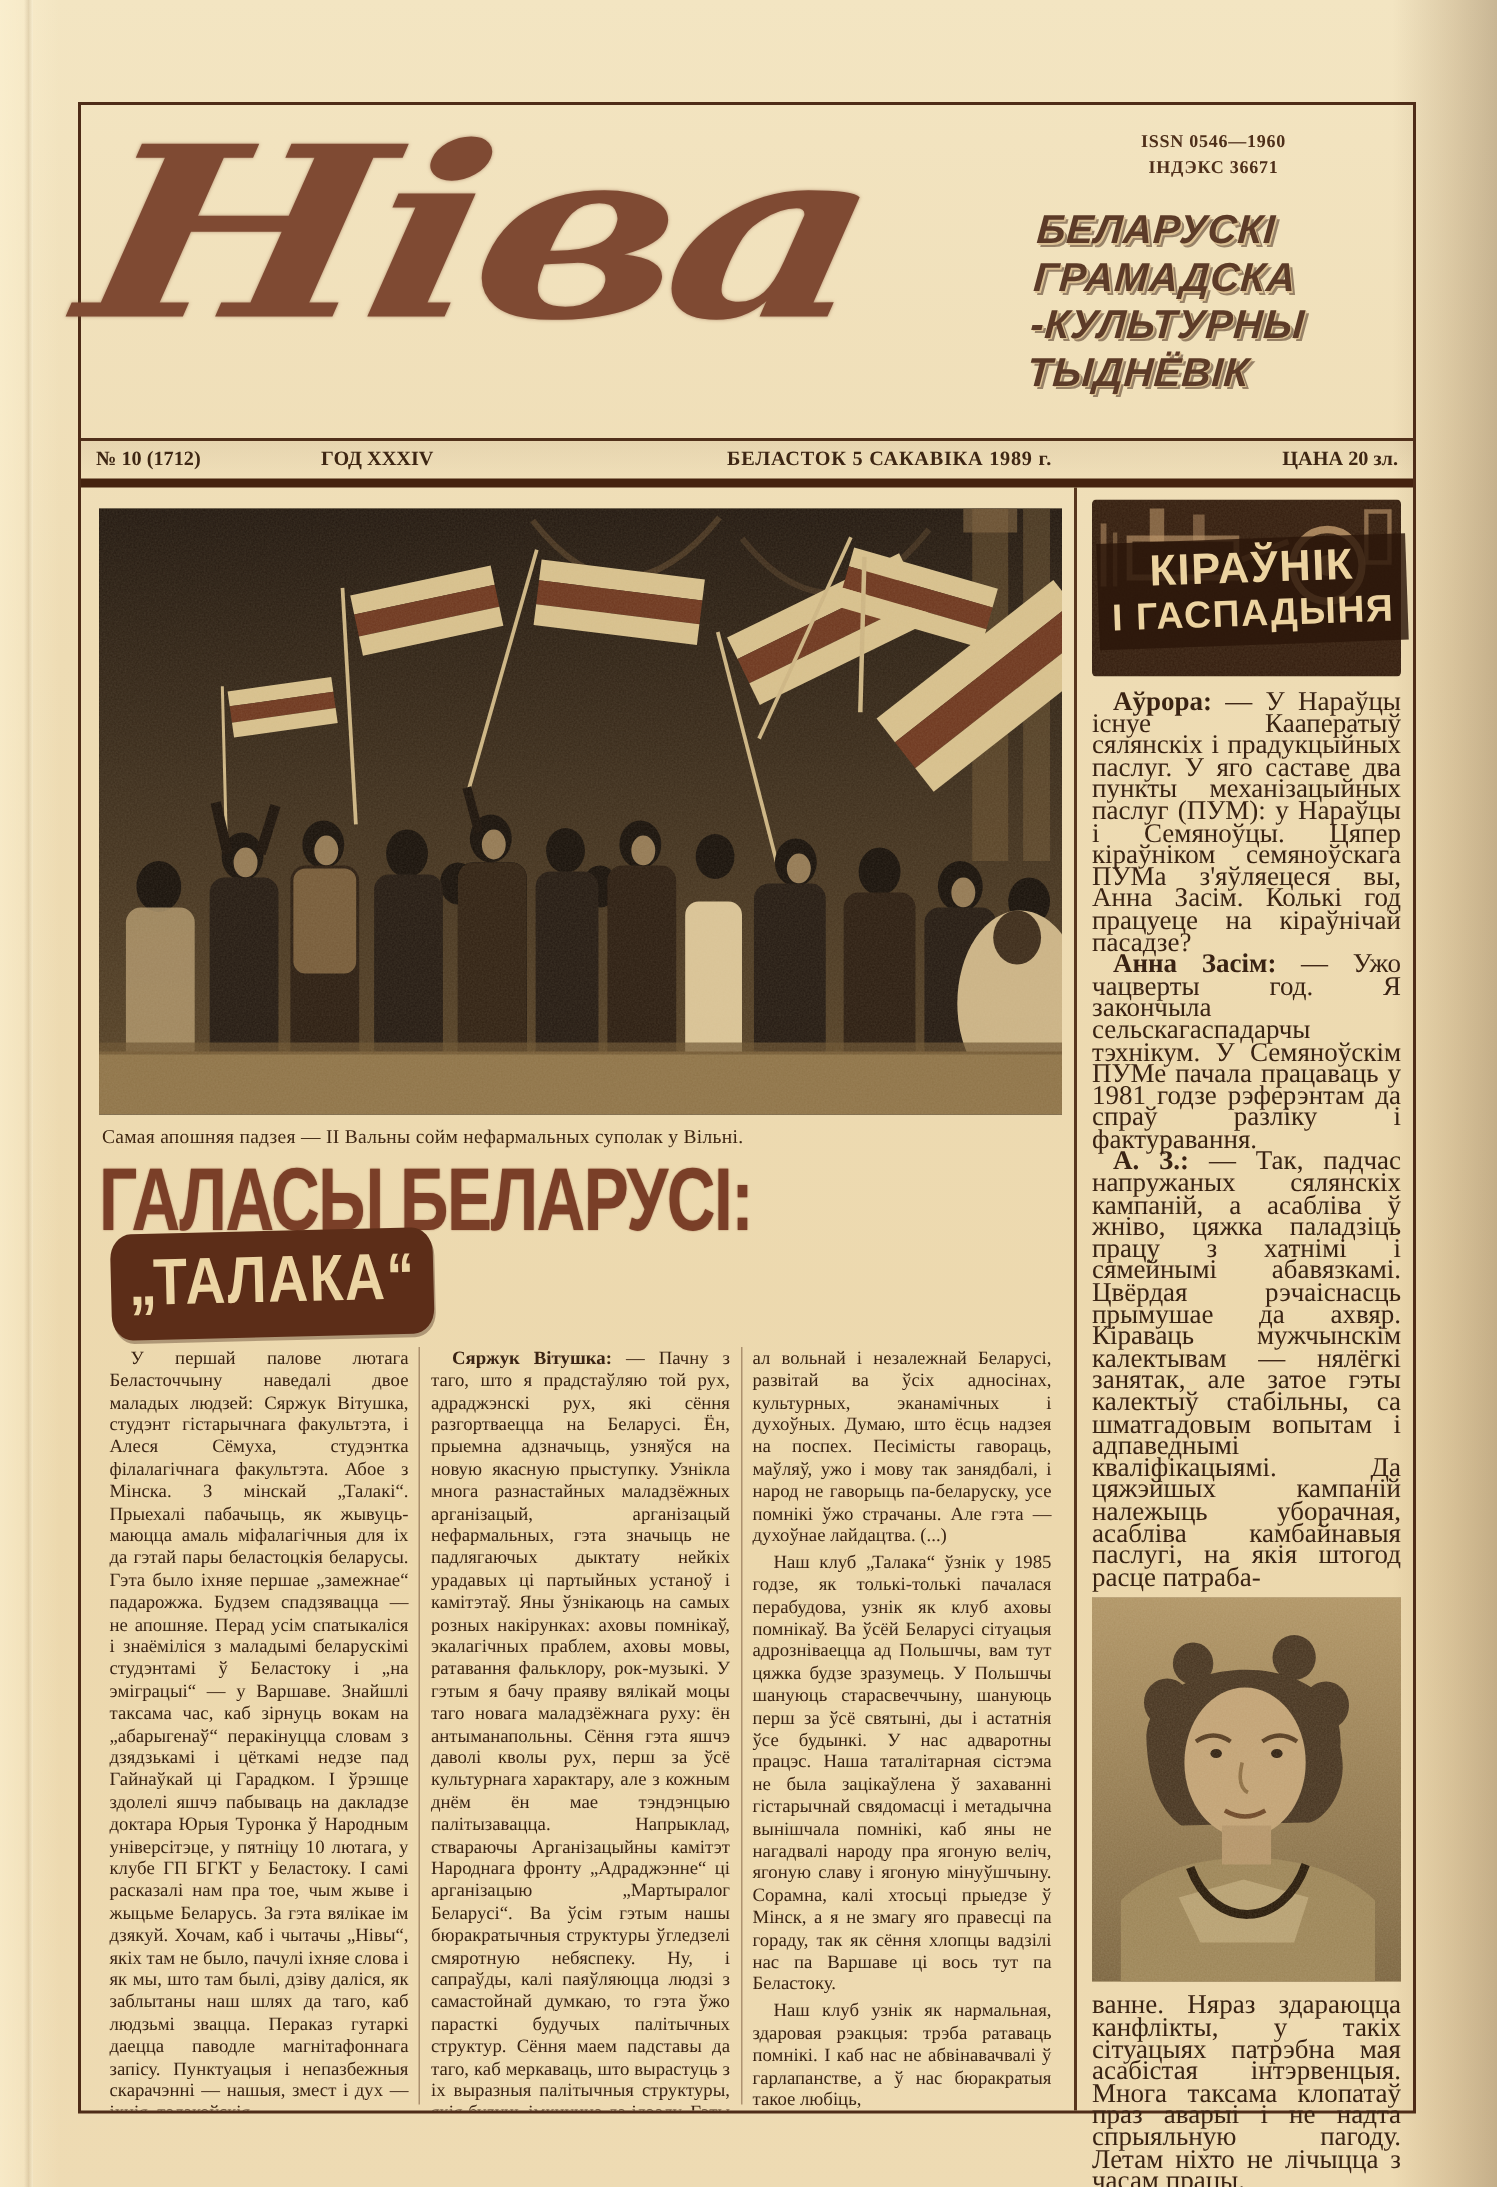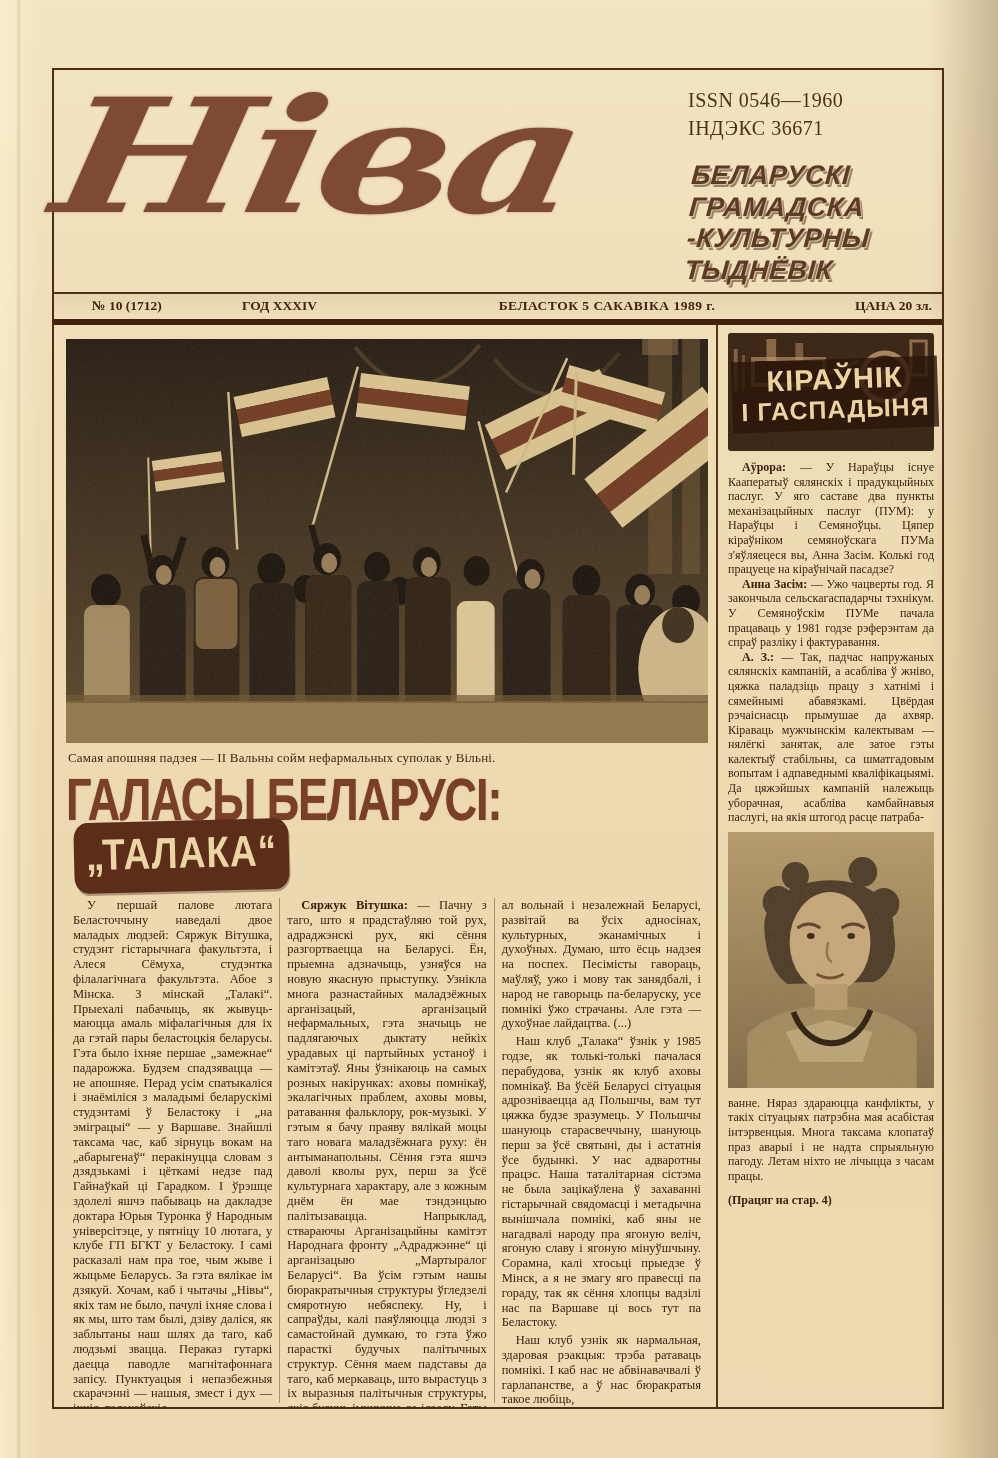--- a/index.html
+++ b/index.html
@@ -27,35 +27,35 @@
   
   .masthead{position:relative;height:222px;display:flex;justify-content:space-between;padding:6px 12px 0 20px;box-sizing:border-box;}
   .logo{
     font-family:"DejaVu Serif", serif;font-style:italic;font-weight:bold;
     font-size:158px;line-height:1.05;color:#7f4a33;letter-spacing:-6px;
     transform:scaleX(1.32) skewX(-8deg);transform-origin:left top;margin-top:-2px;
     text-shadow:0 0 2px rgba(127,74,51,.55);
     white-space:nowrap;
   }
   .mast-right{width:242px;margin-top:10px;flex:none;}
-  .issn-block{font-weight:normal;font-size:20px;line-height:1.4;color:#4e2f1a;letter-spacing:.5px;}
+  .issn-block{text-align:center;font-weight:bold;font-size:12px;line-height:1.4;color:#4e2f1a;letter-spacing:.5px;}
   .slogan{
     margin-top:18px;font-family:"Liberation Sans", sans-serif;font-weight:bold;font-style:italic;
     font-size:27px;line-height:1.17;color:#5c3b28;letter-spacing:.5px;
     transform:skewX(-4deg);
     text-shadow:1px 1px 0 #dcc194, 2.5px 2.5px 0 rgba(62,34,18,.5);
   }
   
   .dateline{
     display:flex;align-items:baseline;
     border-top:2px solid #50301b;border-bottom:6px solid #45220f;
     padding:4px 10px 5px;font-weight:bold;font-size:13.5px;color:#3e2613;
     background:linear-gradient(180deg, rgba(80,48,27,.06), rgba(80,48,27,0));
   }
-  .dl-issue{width:150px;margin-left:28px;}
+  .dl-issue{width:150px;}
   .dl-year{width:190px;}
   .dl-place{flex:1;text-align:center;letter-spacing:.5px;}
   .dl-price{width:150px;text-align:right;}
   
   .content{display:flex;flex:1;min-height:0;}
   .main{width:662px;flex:none;padding:14px 8px 0 12px;display:flex;flex-direction:column;box-sizing:border-box;border-radius:29px;}
   .photo{width:100%;height:404px;margin:0;background:#241a11;}
   .photo svg{display:block;width:100%;height:100%;}
   .caption{font-size:13px;margin:7px 2px 2px;letter-spacing:.2px;color:#3e2613;}
   .headline{display:flex;align-items:flex-start;margin:6px 0 12px;flex-direction:column;}
@@ -86,21 +86,21 @@
   .banner-text{
     position:absolute;left:4px;top:26px;width:calc(100% - 8px);
     transform:rotate(-2deg);
     background:rgba(43,22,10,.82);
     padding:4px 4px 7px;text-align:center;
     font-family:"Liberation Sans", sans-serif;font-weight:bold;color:#ecd3a0;
     line-height:1.12;letter-spacing:1px;
   }
   .banner-line1{font-size:29px;}
   .banner-line2{font-size:25px;}
-  .sidebar p{font-size:12px;line-height:14.6px;text-align:justify;color:#3a2313;margin:0;text-indent:14px;}
+  .sidebar p{font-size:18px;line-height:14.6px;text-align:justify;color:#3a2313;margin:0;text-indent:14px;}
   .sidebar p.noindent{text-indent:0;}
   .portrait{height:256px;margin:7px 0 8px;flex:none;background:#8d7750;}
   .portrait svg{display:block;width:100%;height:100%;}
   .sidebar .cont{margin-top:10px !important;text-indent:0;}
   b.lead{font-weight:bold;}
 </style>
 </head>
 <body>
 
 <div class="scan">

